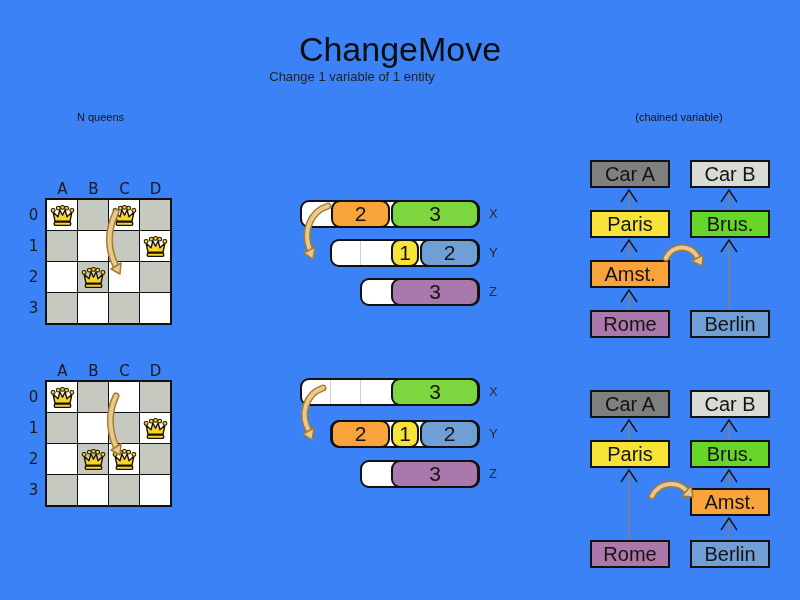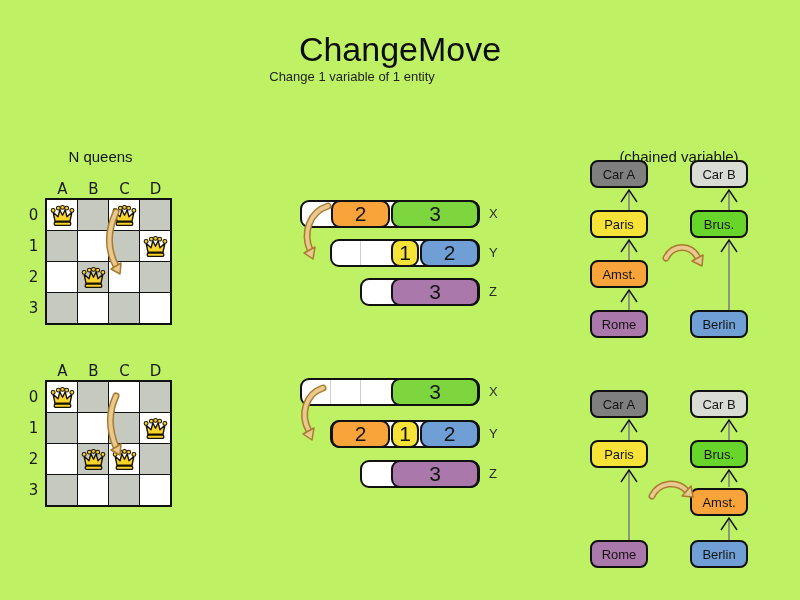--- a/index.html
+++ b/index.html
@@ -1,23 +1,23 @@
 <!DOCTYPE html>
 <html><head>
 <meta charset="utf-8">
 <style>
   html,body{margin:0;padding:0;background:#fff;}
-  #stage{position:relative;width:800px;height:600px;background:#bef264;overflow:hidden;
+  #stage{position:relative;width:800px;height:600px;background:#3b82f6;overflow:hidden;
          font-family:"Liberation Sans",sans-serif;color:#111;}
   .abs{position:absolute;}
 
   
   .title{left:0;width:800px;top:30px;text-align:center;font-size:34px;color:#0d0d0d;}
   .subtitle{left:0;width:704px;top:69px;text-align:center;font-size:13px;color:#222;}
-  .colhead{font-size:15px;text-align:center;color:#151515;line-height:20px;margin-top:40px;}
+  .colhead{font-size:11px;text-align:center;color:#151515;line-height:20px;}
 
   
   .board{position:absolute;width:160px;height:150px;}
   .grid{position:absolute;left:20px;top:18px;width:123px;height:123px;
         display:grid;grid-template-columns:repeat(4,30px);grid-auto-rows:30px;gap:1px;
         background:#111;border:2px solid #111;}
   .cw{background:#fff;}
   .cg{background:#c6c9c0;}
   .collab{position:absolute;top:0;width:31px;height:16px;text-align:center;
           font-family:"DejaVu Sans",sans-serif;font-size:15px;color:#1a1a1a;}
@@ -30,23 +30,23 @@
   .shell{position:absolute;left:0;top:0;right:0;bottom:0;border:2px solid #111;
          border-radius:9px;background:#fff;box-sizing:border-box;}
   .blk{position:absolute;top:0;height:28px;box-sizing:border-box;border:2px solid #111;
        border-radius:9px;display:flex;align-items:center;justify-content:center;
        font-size:21px;color:#141414;}
   .dvd{position:absolute;top:2px;bottom:2px;width:1px;background:#cfcfcf;}
   .reslab{position:absolute;width:22px;text-align:left;font-size:13px;color:#2a2a2a;
           height:28px;line-height:28px;}
 
   
-  .vbox{position:absolute;width:58px;height:28px;box-sizing:border-box;border:2px solid #111;
-        border-radius:8px;display:flex;align-items:center;justify-content:center;
-        font-size:13px;color:#141414;}
+  .vbox{position:absolute;width:80px;height:28px;box-sizing:border-box;border:2px solid #111;
+        border-radius:0;display:flex;align-items:center;justify-content:center;
+        font-size:20px;color:#141414;}
 
   
   #overlay{position:absolute;left:0;top:0;width:800px;height:600px;pointer-events:none;}
   .chainline{stroke:#808080;stroke-width:1.6;}
   .chev{fill:none;stroke:#141414;stroke-width:1.4;}
   .aedge{fill:none;stroke:#a87c2f;stroke-width:7;stroke-linecap:round;}
   .afill{fill:none;stroke:#e9c98f;stroke-width:4;stroke-linecap:round;}
   .ahead{fill:#e9c98f;stroke:#a87c2f;stroke-width:1.5;stroke-linejoin:round;}
 </style>
 </head>

